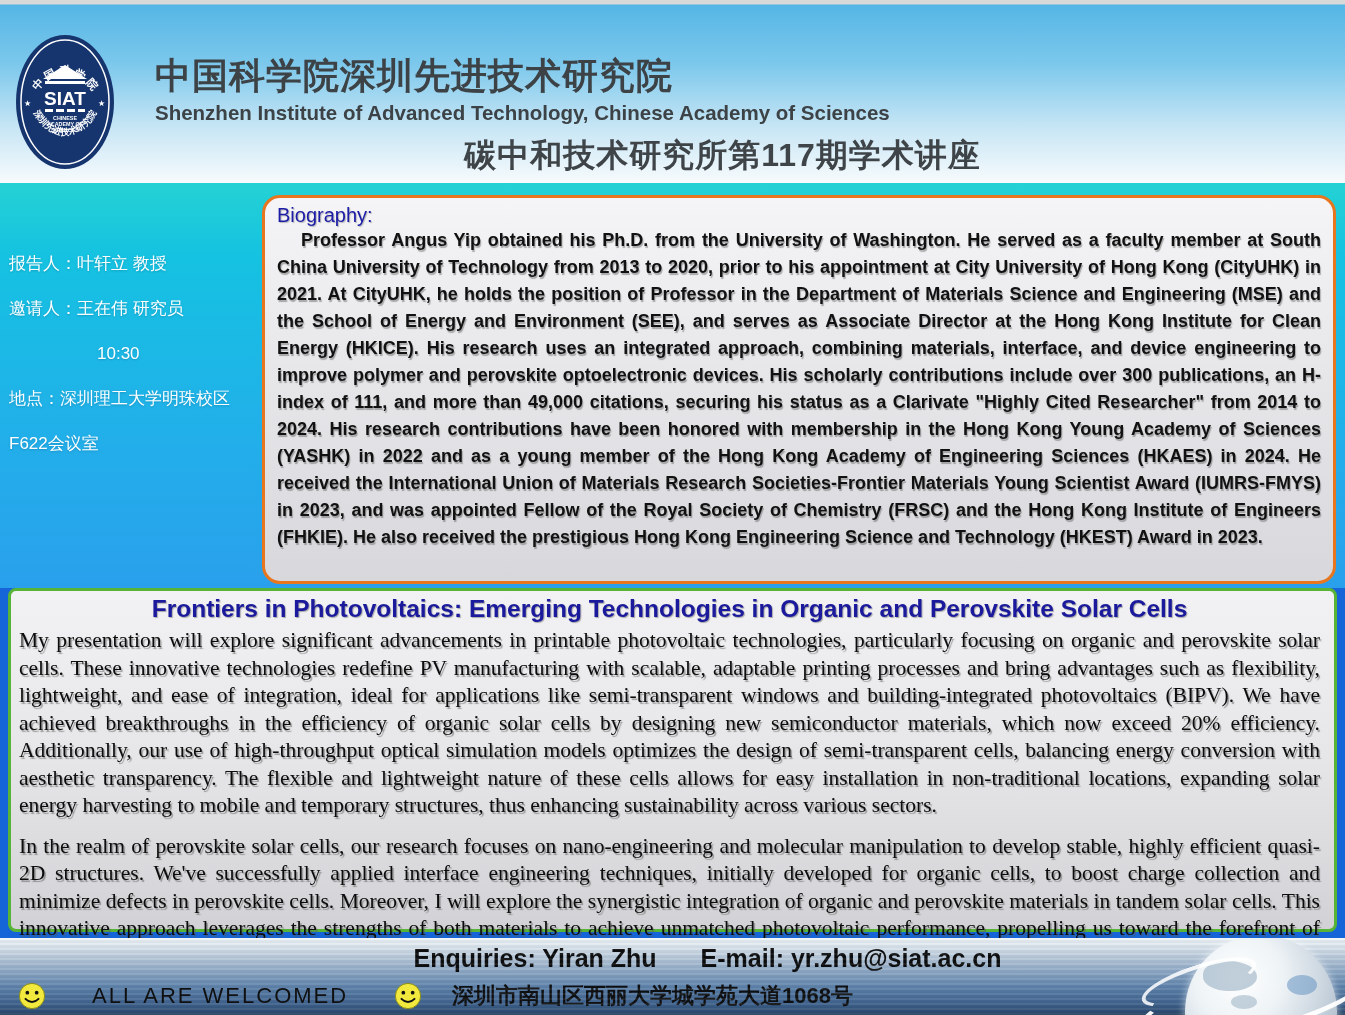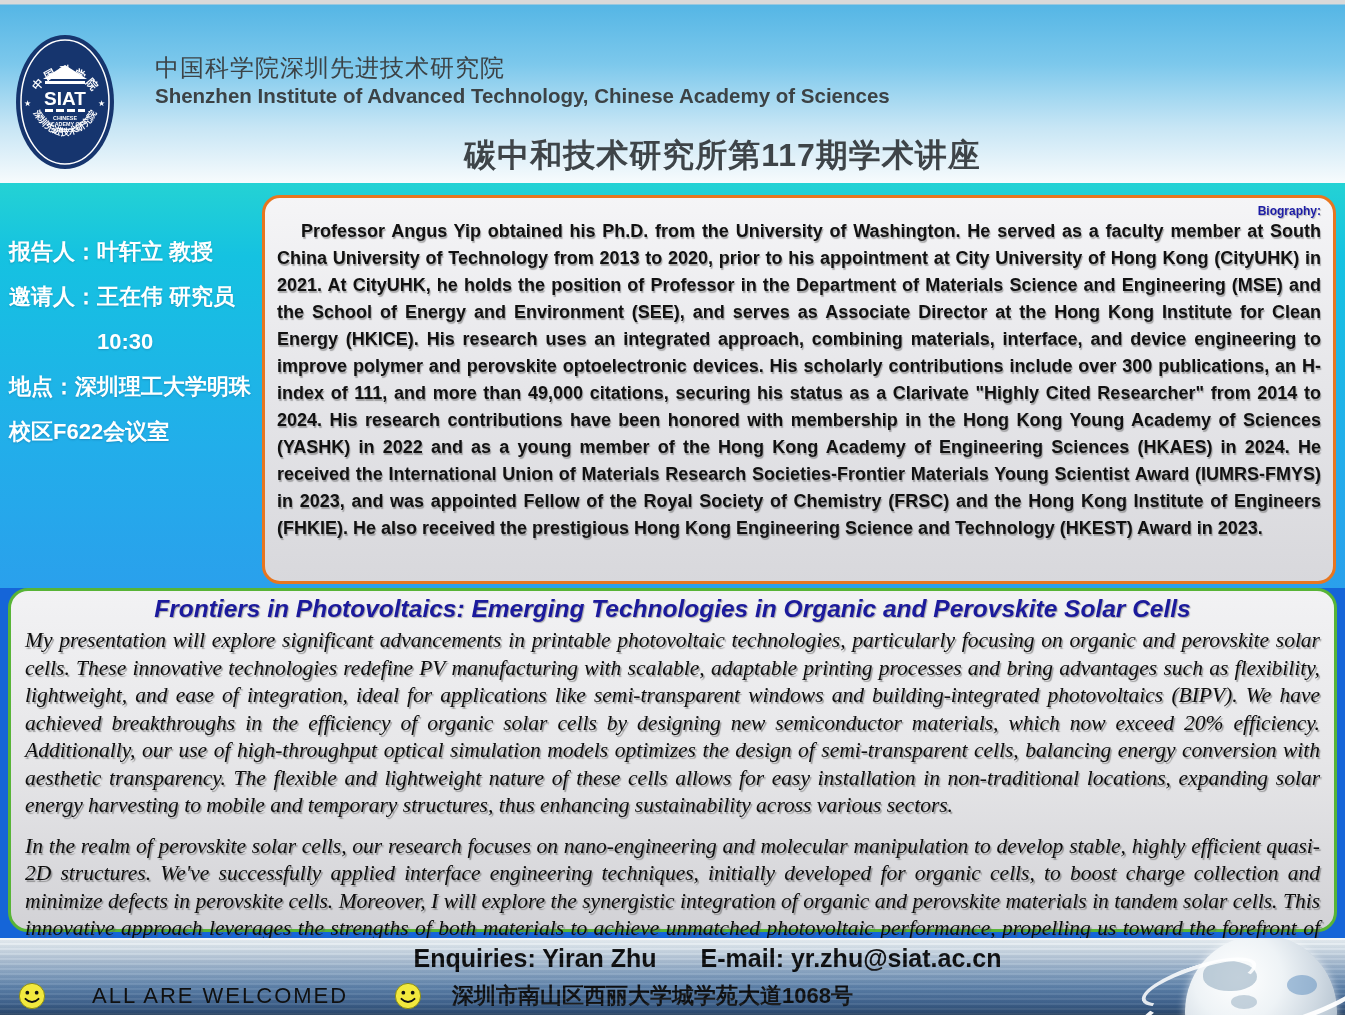--- a/index.html
+++ b/index.html
@@ -6,56 +6,55 @@
   html,body { width:1345px; height:1015px; overflow:hidden; }
   body { font-family:"Liberation Sans","DejaVu Sans",sans-serif; position:relative; background:#fff; }
 
   
   .header {
     position:absolute; left:0; top:0; width:1345px; height:183px;
     background:linear-gradient(180deg,#d9d9d9 0,#d9d9d9 4px,#55b6e5 5px,#7cc8ec 35%,#c8e6f5 70%,#f7fbfd 100%);
   }
   .logo { position:absolute; left:15px; top:33px; width:100px; height:138px; }
   .inst-names { position:absolute; left:155px; top:52px; }
-  .inst-cn { font-size:24px; font-weight:normal; color:#3c4245; letter-spacing:1px; }
+  .inst-cn { font-size:36px; font-weight:bold; color:#3c4245; letter-spacing:1px; }
   .inst-en { font-size:20.5px; font-weight:bold; color:#3c4245; }
   .series-title {
     position:absolute; left:0; top:134px; width:1345px; text-align:center; padding-left:100px;
     font-size:32px; font-weight:bold; color:#3e4448; letter-spacing:1px;
   }
 
   
   .midband {
     position:absolute; left:0; top:183px; width:1345px; height:405px;
     background:linear-gradient(180deg,#24d2d4 0%,#15c2e1 18%,#22aeea 65%,#2aa0ec 100%);
   }
-  .sidebar { position:absolute; left:9px; top:46px; width:256px; color:#ffffff;
-    font-size:22px; font-weight:bold; line-height:45px; text-shadow:0 1px 2px rgba(0,60,90,.25); }
+  .sidebar { position:absolute; left:9px; top:58px; width:256px; color:#ffffff;
+    font-size:17px; font-weight:normal; line-height:45px; text-shadow:0 1px 2px rgba(0,60,90,.25); }
   .sidebar .indent { padding-left:88px; }
 
   .bio-box {
     position:absolute; left:262px; top:12px; width:1074px; height:389px;
     background:linear-gradient(180deg,#f5f5f7 0%,#e7e7ea 45%,#d8d8dc 100%);
     border:3px solid #e8761f; border-radius:18px;
     padding:6px 12px 4px 12px;
   }
-  .bio-label { font-size:12px; font-weight:bold; color:#1c1ca6; text-shadow:1px 1px 1px rgba(0,0,0,.25);text-align:right; }
+  .bio-label { font-size:20px; font-weight:normal; color:#1c1ca6; text-shadow:1px 1px 1px rgba(0,0,0,.25); }
   .bio-text {
     font-size:18px; line-height:27px; color:#111; text-align:justify; text-indent:24px;
     text-shadow:1px 1.5px 1px rgba(80,80,80,.45); font-weight:700;
   }
 
   
   .absband { position:absolute; left:0; top:588px; width:1345px; height:350px; background:#1565d8; }
   .abs-box {
     position:absolute; left:8px; top:0px; width:1329px; height:344px;
     background:linear-gradient(180deg,#f2f2f4 0%,#e6e6e8 50%,#d2d2d6 100%);
-    border:3px solid #58b437; border-radius:20px;
-    padding:4px 14px 4px 14px;
-    font-style:italic;
+    border:3px solid #58b437; border-radius:8px;
+    padding:4px 14px 4px 8px;
   }
   .abs-title {
     text-align:center; font-size:24.5px; font-weight:bold; color:#1b1a9c;
     text-shadow:1px 1px 1px rgba(0,0,0,.3); margin-bottom:4px;
   }
   .abs-para {
     font-family:"Liberation Serif","DejaVu Serif",serif;
     font-size:21.5px; line-height:27.5px; color:#0c0c0c; text-align:justify;
     text-shadow:1.5px 2px 1px rgba(90,90,90,.55);
   }

